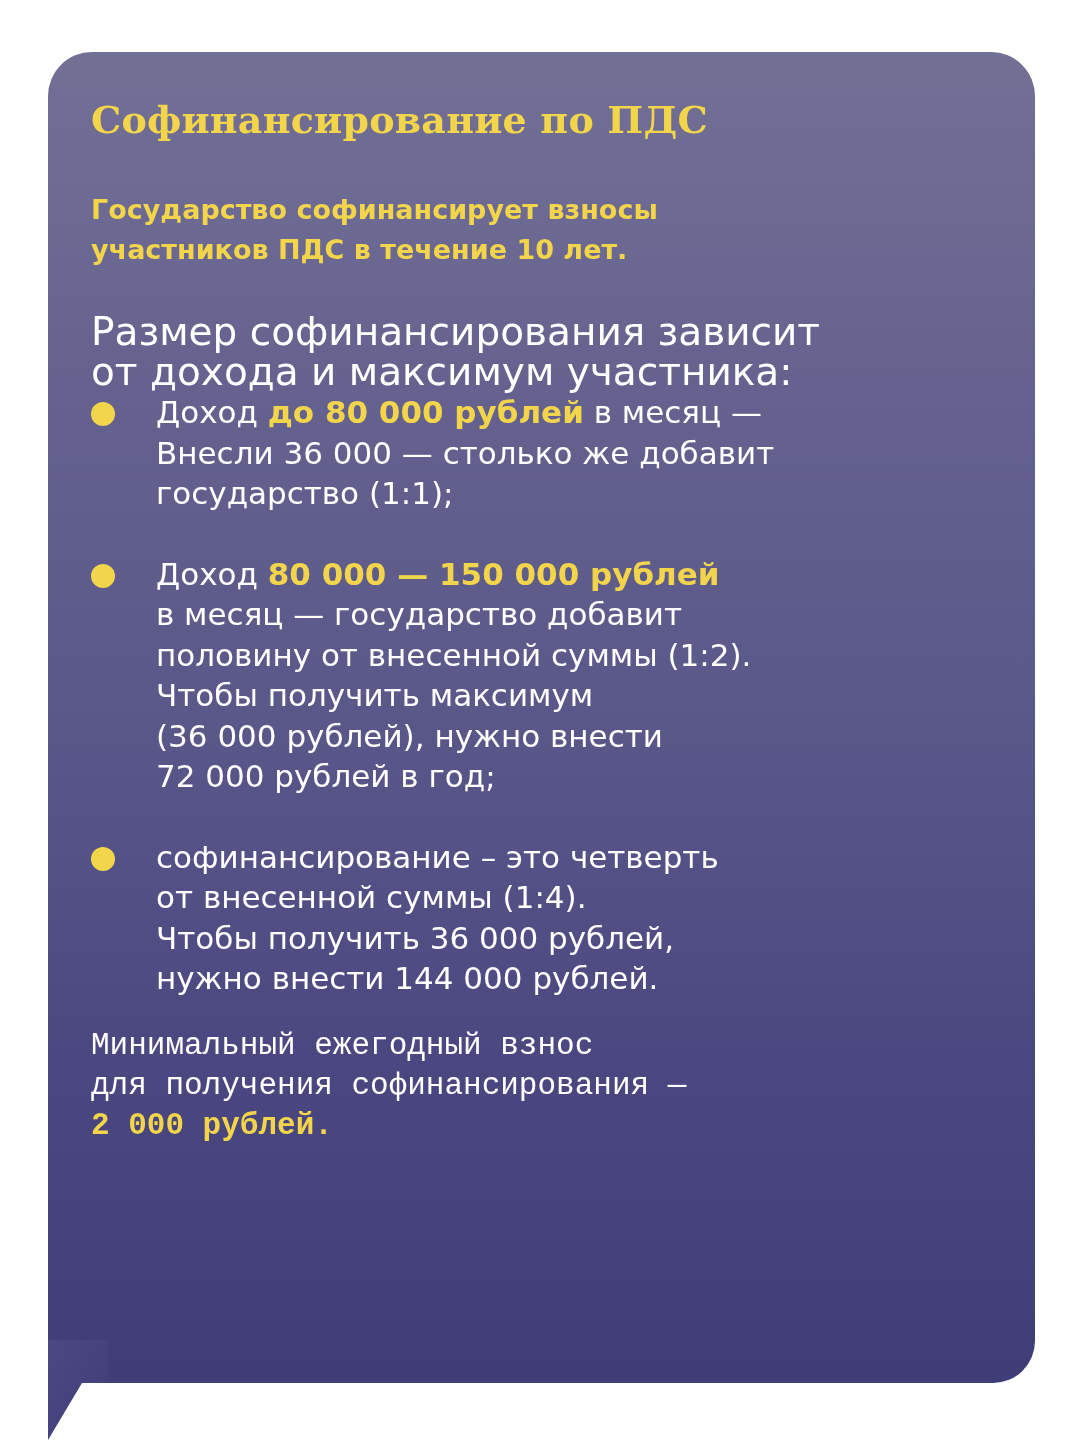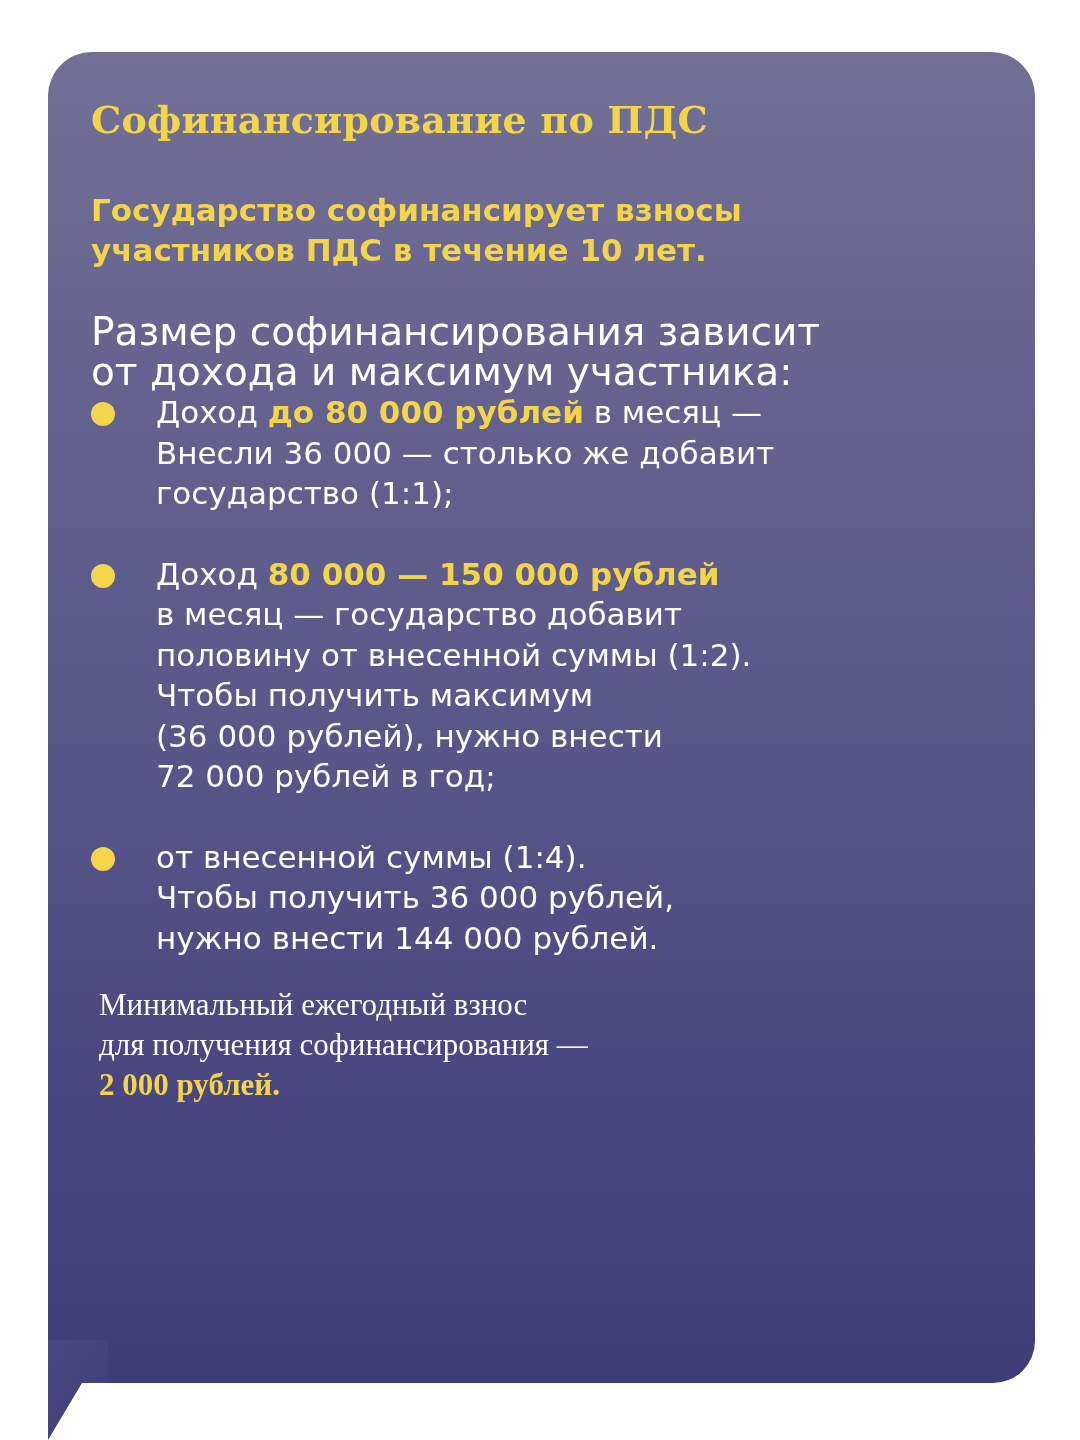--- a/index.html
+++ b/index.html
@@ -38,21 +38,21 @@
       font-weight: bold;
       font-size: 38px;
       line-height: 56px;
       color: #f2d54a;
       margin: 0;
       letter-spacing: 0.2px;
     }
     .lead {
       font-family: "DejaVu Sans", "Liberation Sans", sans-serif;
       font-weight: bold;
-      font-size: 31px;
+      font-size: 27px;
       line-height: 40px;
       color: #f2d54a;
       margin: 42px 0 0 0;
     }
     .intro {
       font-family: "DejaVu Sans", "Liberation Sans", sans-serif;
       font-size: 39px;
       line-height: 40px;
       color: #ffffff;
       margin: 42px 0 0 0;
@@ -79,25 +79,25 @@
       height: 24px;
       border-radius: 50%;
       background: #f2d54a;
     }
     .hl {
       color: #f2d54a;
       font-weight: bold;
     }
     .line { display: block; }
     .footer {
-      font-family: Liberation Serif, serif;
+      font-family: Liberation Mono, monospace;
       font-size: 31px;
       line-height: 40px;
       color: #ffffff;
-      margin: -13px 0 0 8px;
+      margin: -13px 0 0 0;
     }
     .footer .hl-line {
       color: #f2d54a;
       font-weight: bold;
       display: block;
     }
   </style>
 </head>
 <body>
 
@@ -126,20 +126,21 @@
         <span class="dot"></span>
         <span class="line"><span>Доход </span><span class="hl">80 000 — 150 000 рублей</span><span></span></span>
         <span class="line">в месяц — государство добавит</span>
         <span class="line">половину от внесенной суммы (1:2).</span>
         <span class="line">Чтобы получить максимум</span>
         <span class="line">(36 000 рублей), нужно внести</span>
         <span class="line">72 000 рублей в год;</span>
       </li>
       <li class="bullet">
         <span class="dot"></span>
+        <span class="line">софинансирование – это четверть</span>
         <span class="line">от внесенной суммы (1:4).</span>
         <span class="line">Чтобы получить 36 000 рублей,</span>
         <span class="line">нужно внести 144 000 рублей.</span>
       </li>
     </ul>
 
     <p class="footer">
       <span class="line">Минимальный ежегодный взнос</span>
       <span class="line">для получения софинансирования —</span>
       <span class="hl-line">2 000 рублей.</span>

